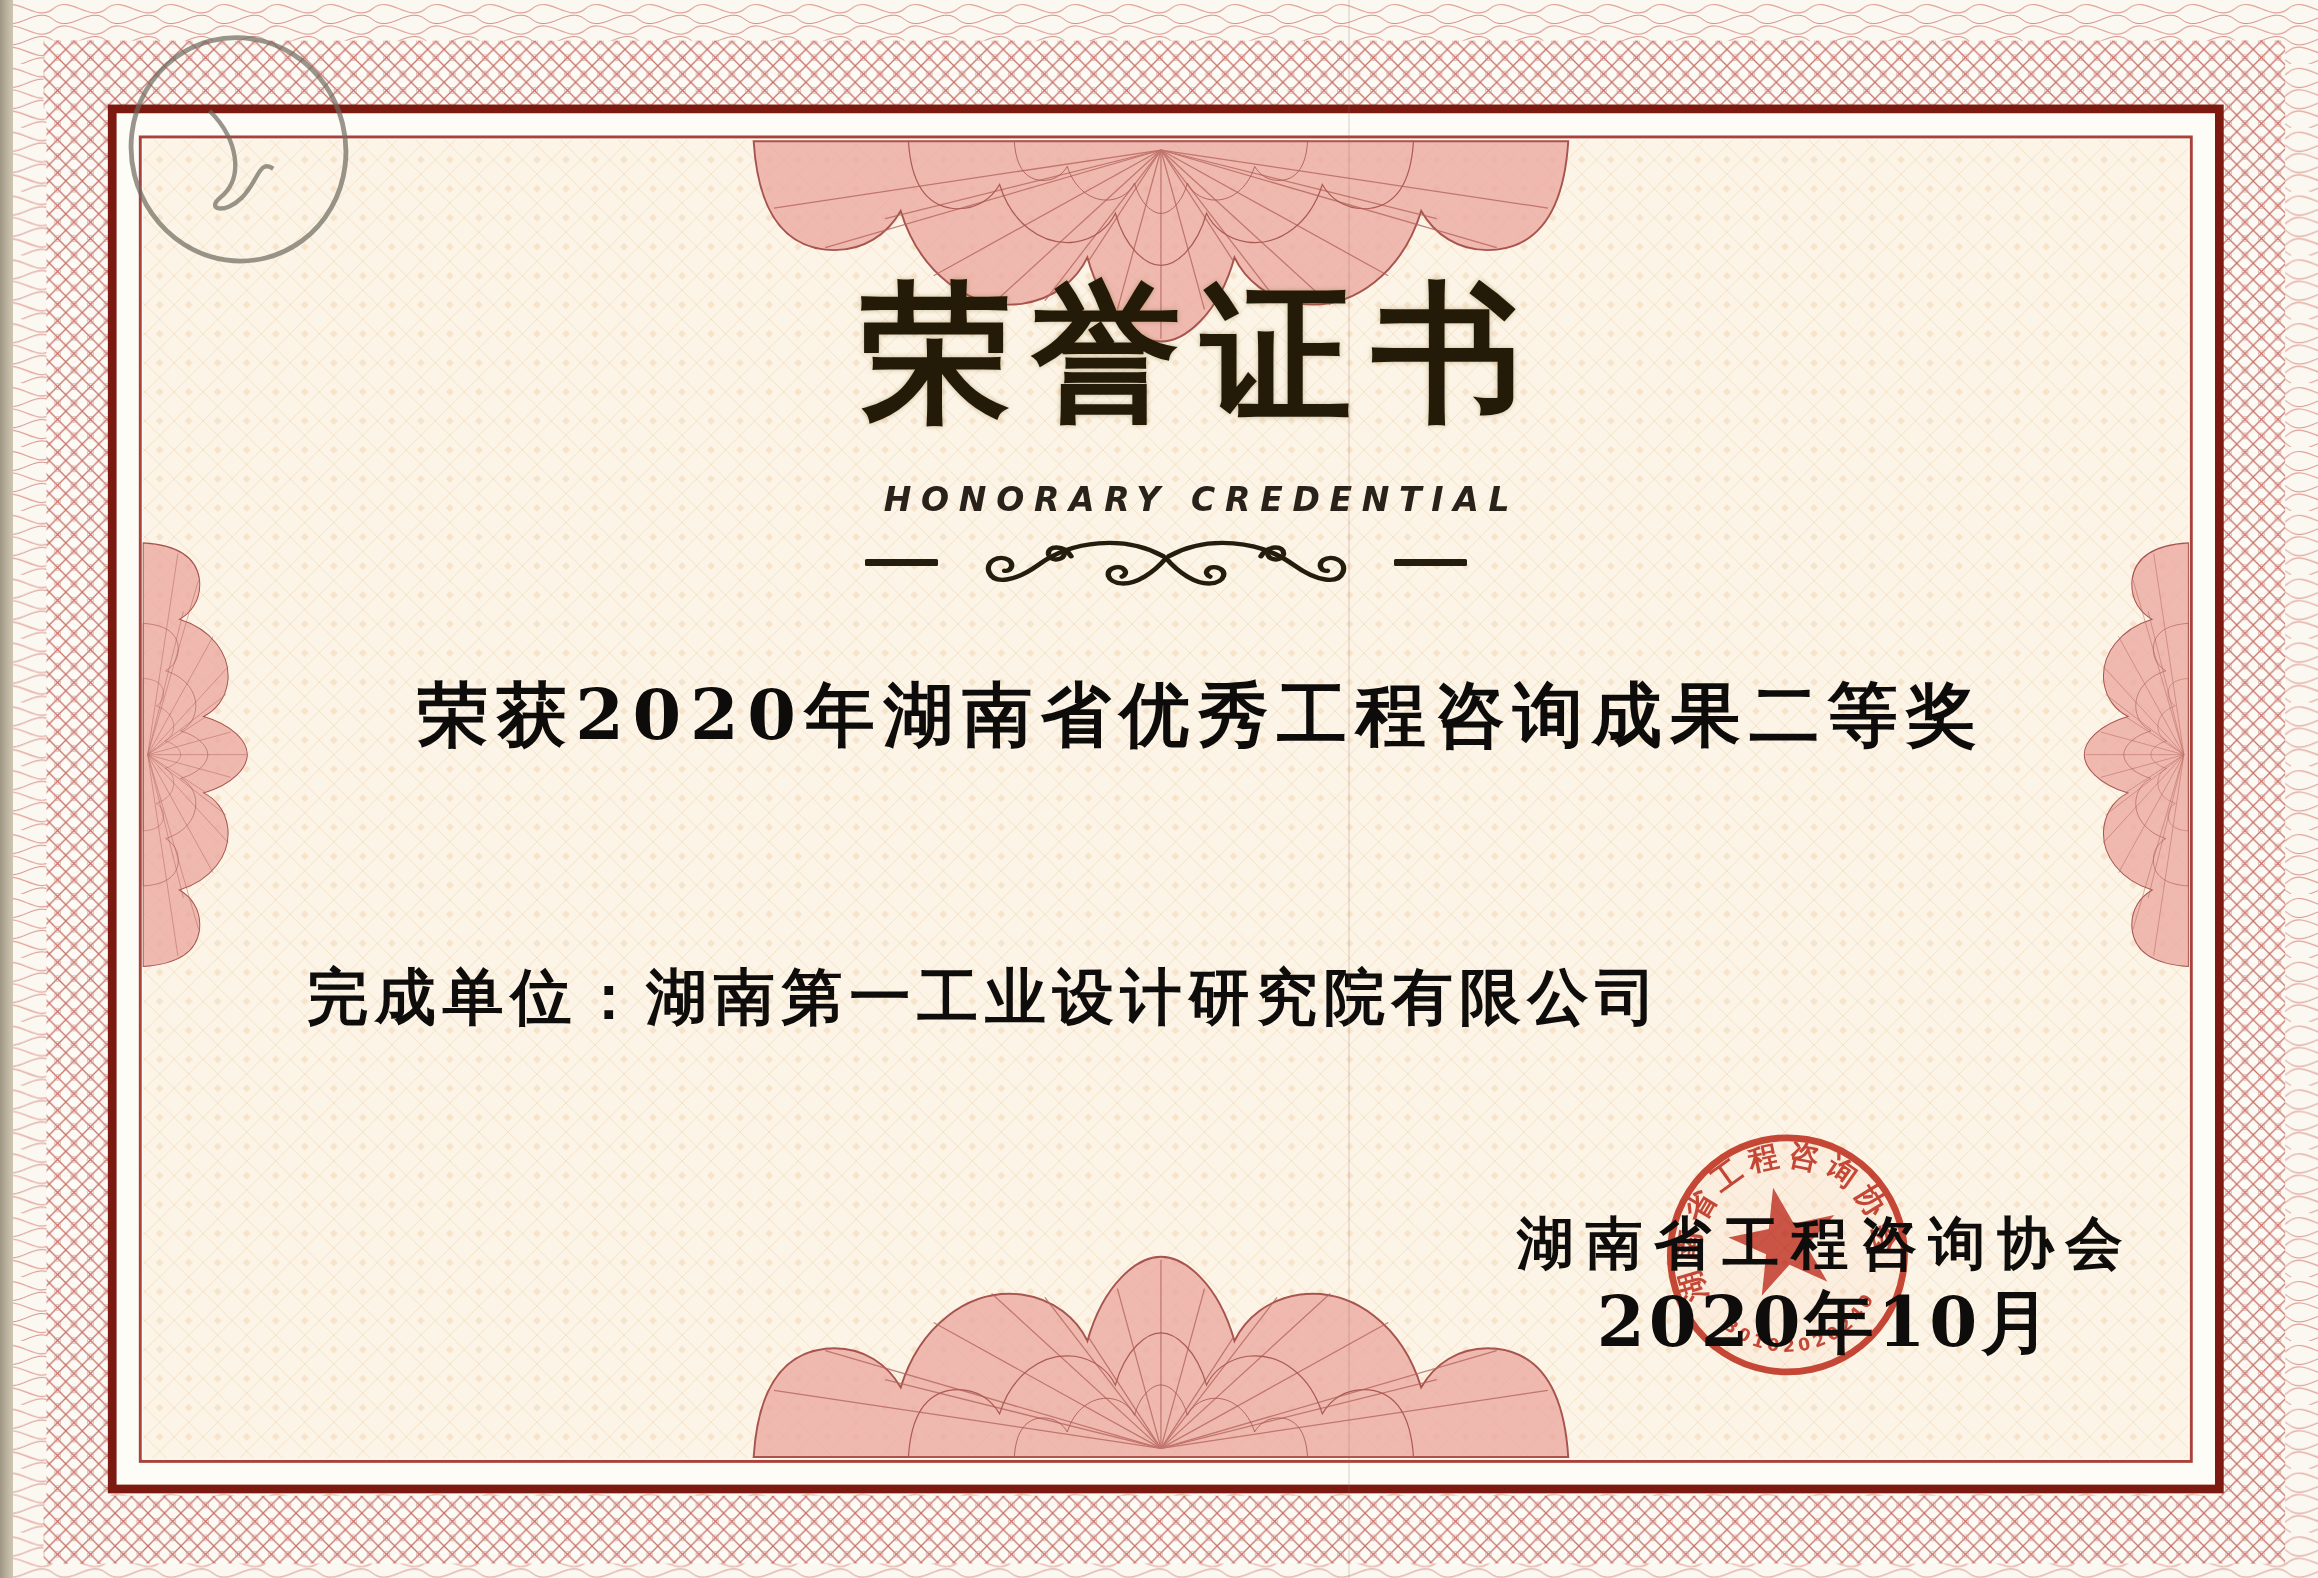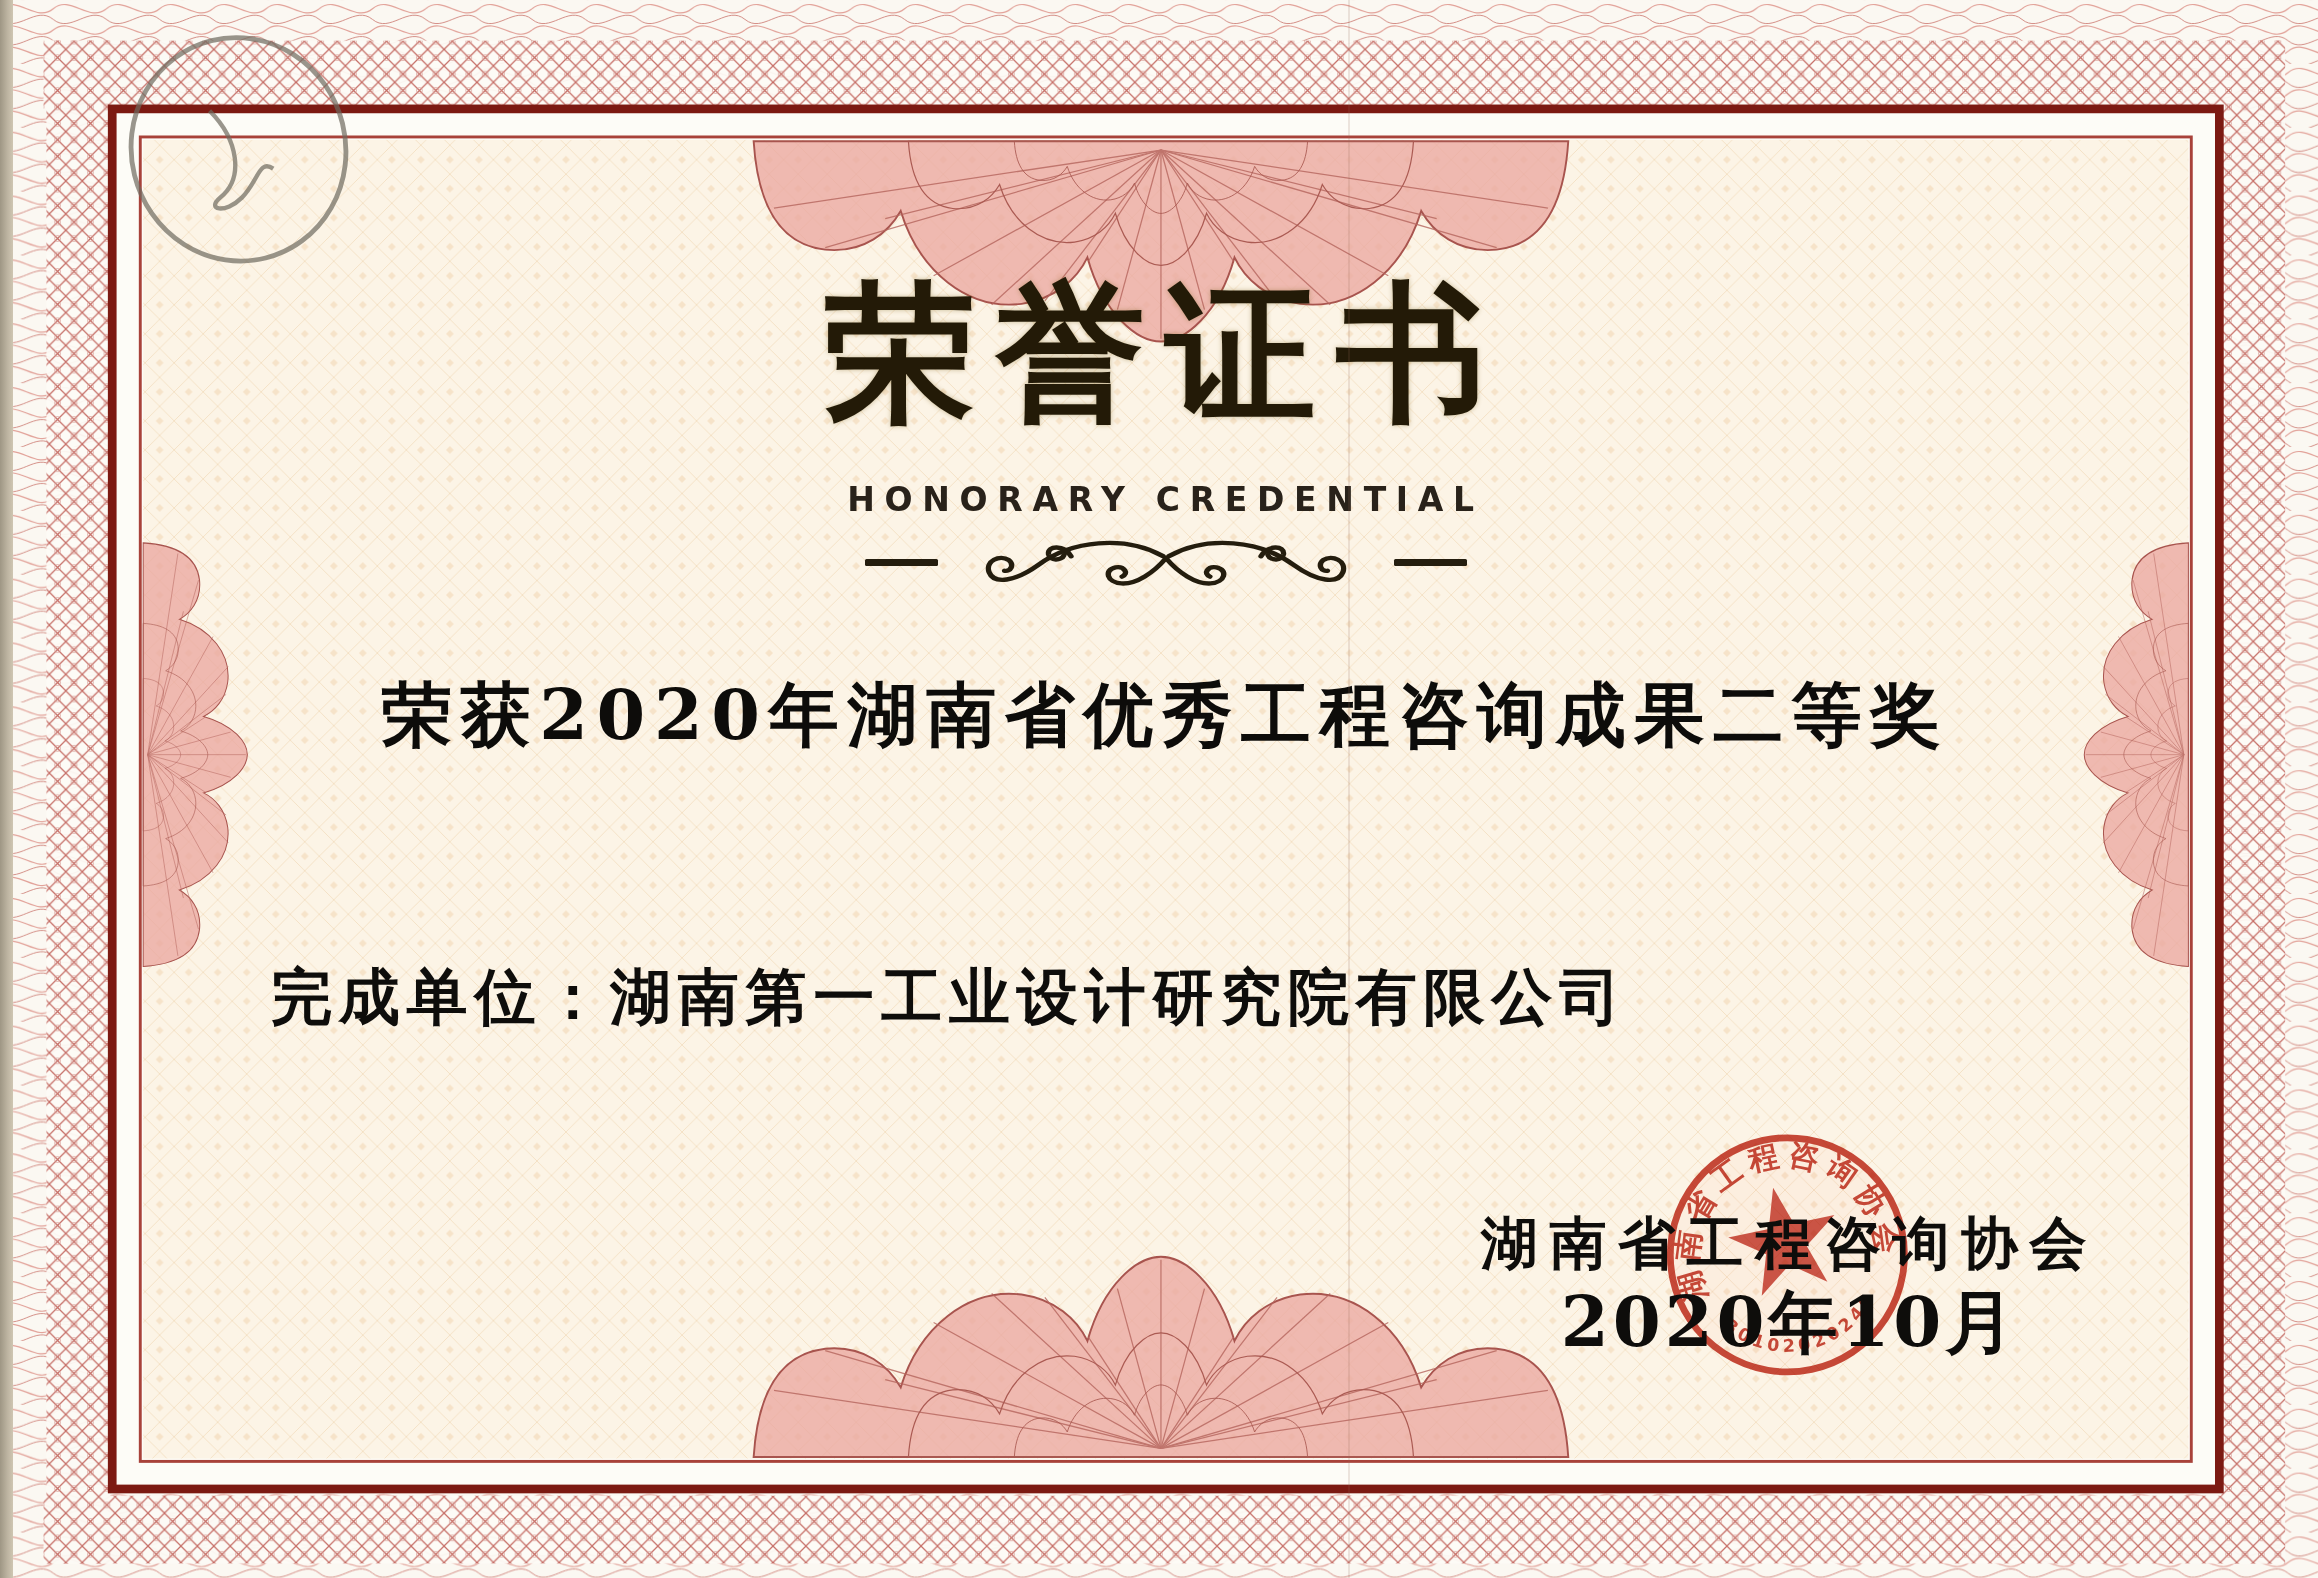--- a/index.html
+++ b/index.html
@@ -7,31 +7,32 @@
     position:relative;width:2319px;height:1579px;overflow:hidden;
     background:#f8f4ec;
     font-family:"DejaVu Serif","Liberation Serif",serif;
   }
   .scan-strip{
     position:absolute;left:0;top:0;width:12.6px;height:100%;
     background:linear-gradient(90deg,#9e9684,#beb5a2 60%,#cfc6b2);
   }
   .art{position:absolute;left:0;top:0;}
   .seal-layer{position:absolute;left:0;top:0;mix-blend-mode:multiply;opacity:.92;}
-  .txt{position:absolute;color:#0e0d0b;font-weight:700;white-space:nowrap;line-height:1;}
+  .txt{position:absolute;color:#0e0d0b;font-weight:700;white-space:nowrap;line-height:1;padding-left:36px;}
   .centered{left:143px;width:2045px;text-align:center;}
   .title{
     top:278px;font-size:150px;letter-spacing:20.3px;
     font-family:"DejaVu Sans","Liberation Sans",sans-serif;font-weight:900;
     color:#231a07;text-shadow:0 0 4.8px rgba(128,100,28,.40);
   }
   .subtitle{
     top:483px;font-size:33px;letter-spacing:9.7px;
     font-family:"DejaVu Sans","Liberation Sans",sans-serif;font-weight:800;
     color:#29221a;
+    font-style:italic;
   }
   .flourish{
     position:absolute;top:526px;left:143px;width:2045px;height:73px;
     display:flex;justify-content:center;align-items:center;gap:44px;
   }
   .dash{width:73px;height:7.7px;background:#241d0e;border-radius:1.5px;}
   .award{top:668px;font-size:70px;letter-spacing:8.7px;color:#0d0c0a;margin-top:12px;}
   .project{top:855px;left:277px;font-size:61px;letter-spacing:3.4px;}
   .unit{top:966px;left:271px;font-size:61px;letter-spacing:6.8px;}
   .issuer{top:1214px;left:1456px;width:667px;text-align:center;font-size:57px;letter-spacing:11.6px;}

